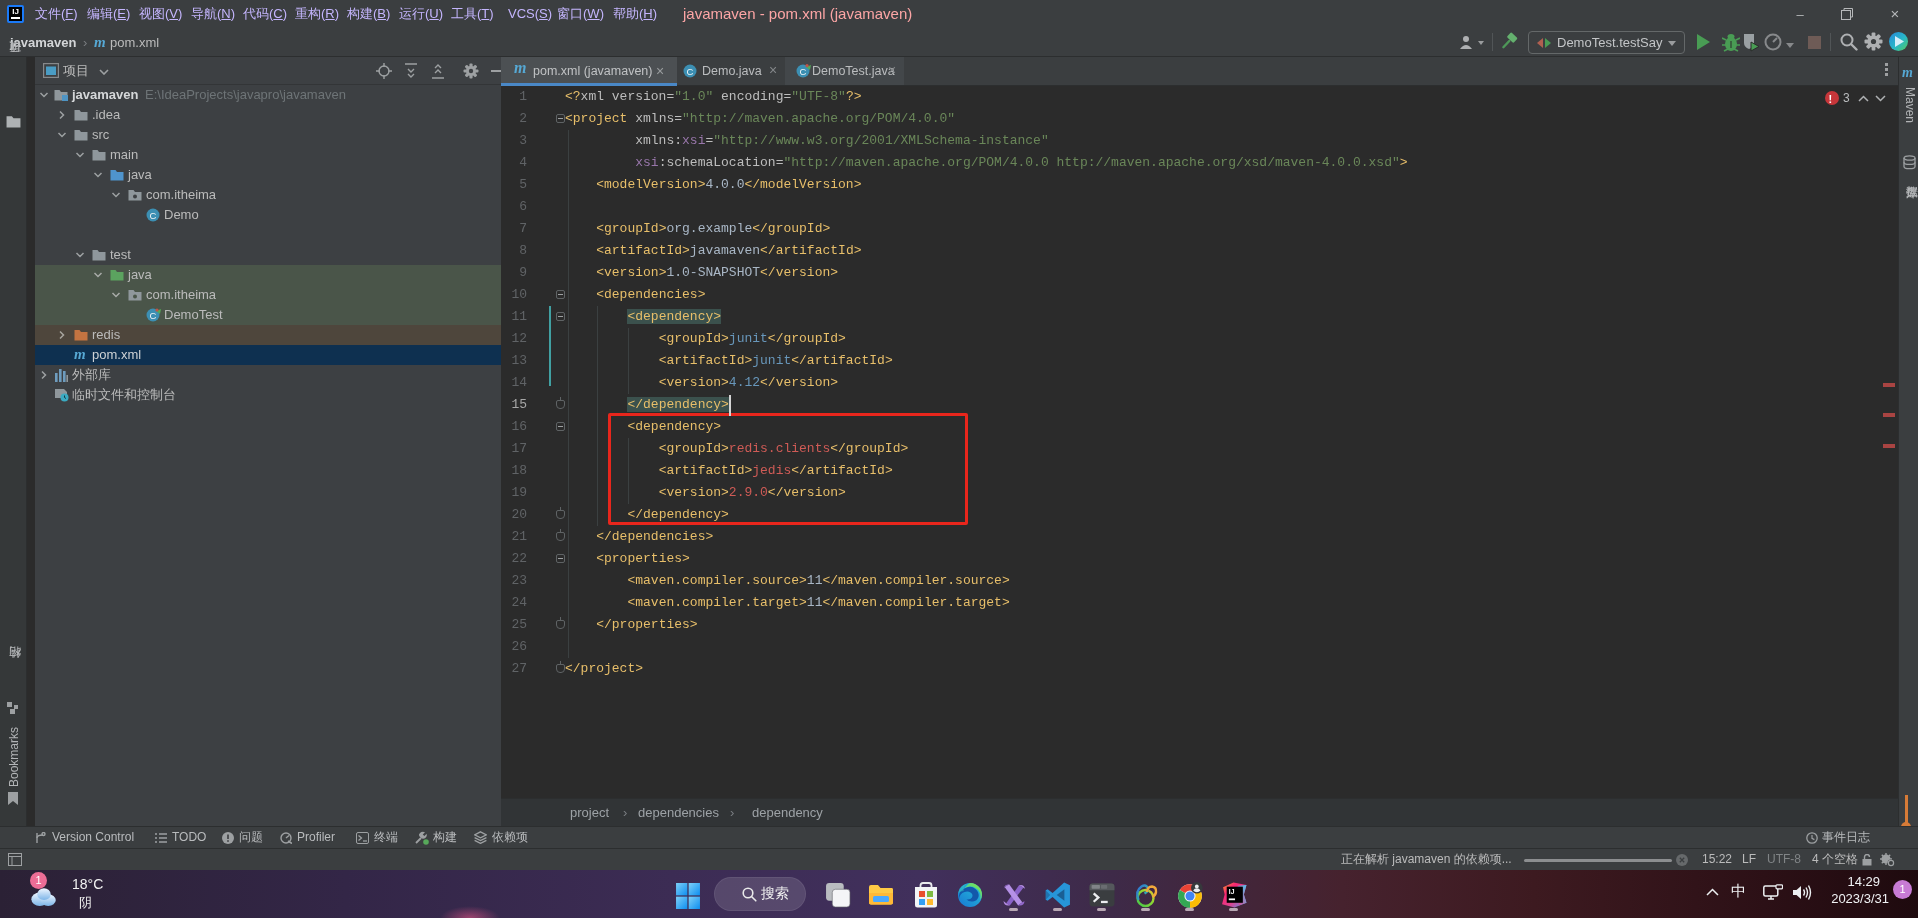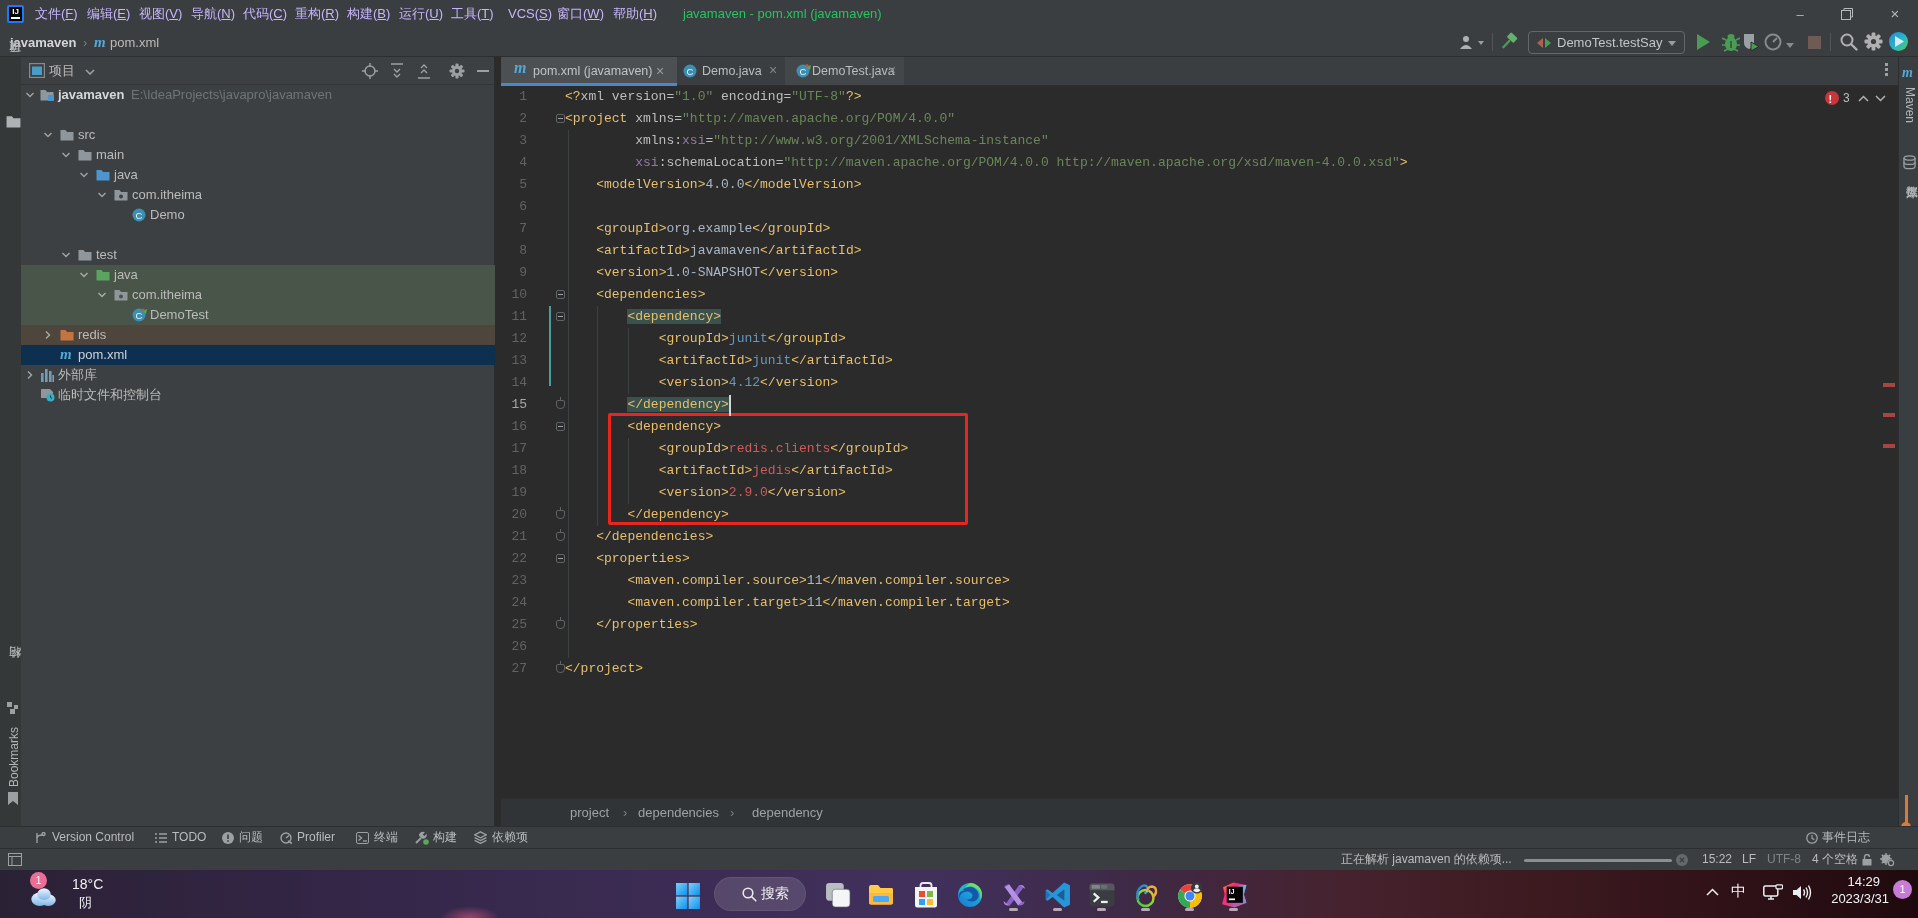--- a/index.html
+++ b/index.html
@@ -6,28 +6,28 @@
 html,body { width:1918px; height:918px; overflow:hidden; background:#2b2b2b;
   font-family:"Liberation Sans",sans-serif; -webkit-font-smoothing:antialiased; }
 .abs { position:absolute; }
 #app { position:relative; width:1918px; height:918px;padding-left:22px; }
 
 #titlebar { position:absolute; left:0; top:0; width:1918px; height:28px; background:#3b3e40; }
 #titlebar .menu { position:absolute; top:0; height:28px; line-height:28px; color:#c4b5fd; font-size:13px; }
 #titlebar .menu u { text-decoration:underline; }
 #ijlogo { position:absolute; left:7px; top:5px; width:17px; height:18px; background:#000; border:2px solid #1a7af8; border-radius:2px; color:#fff; font-size:8px; font-weight:bold; text-align:center; line-height:10px; }
 #ijlogo .ul { position:absolute; left:2px; right:2px; bottom:2px; height:2px; background:#fff; }
-#wtitle { position:absolute; left:683px; top:0; height:28px; line-height:28px; color:#22c55e; font-size:13px; }
+#wtitle { position:absolute; left:683px; top:0; height:28px; line-height:28px; color:#fca5a5; font-size:15px; }
 .winbtn { position:absolute; top:0; width:46px; height:28px; color:#b6b8ba; font-size:13px; text-align:center; line-height:28px; }
 
 #toolbar { position:absolute; left:0; top:28px; width:1918px; height:29px; background:#3b3e40; border-bottom:1px solid #2c2e2f; }
 #toolbar .bc { position:absolute; top:0; height:29px; line-height:29px; font-size:13px; color:#bbbbbb; }
 
 #leftstripe { position:absolute; left:0; top:57px; width:27px; height:769px; background:#353839; border-right:1px solid #2c2e2f; }
-#projpanel { position:absolute; left:21px; top:57px; width:474px; height:769px; background:#3d4043; border-right:1px solid #2a2c2d; }
+#projpanel { position:absolute; left:35px; top:57px; width:474px; height:769px; background:#3d4043; border-right:1px solid #2a2c2d; }
 #projhead { position:absolute; left:0; top:0; width:474px; height:28px; border-bottom:1px solid #333537; }
 #tree { position:absolute; left:0; top:28px; width:474px; height:741px; font-size:13px; color:#bbbbbb; }
 .trow { position:absolute; left:0; width:474px; height:20px; line-height:20px; white-space:nowrap; }
 .trow .chev { position:absolute; top:4px; width:12px; height:12px; }
 .trow .lbl { position:absolute; top:0; }
 #editor { position:absolute; left:501px; top:57px; width:1397px; height:769px; background:#2b2b2b; }
 #tabbar { position:absolute; left:0; top:0; width:1397px; height:29px; background:#3b3e40; border-bottom:1px solid #2c2e2f; }
 #rightstripe { position:absolute; left:1898px; top:57px; width:20px; height:769px; background:#3b3e40; border-left:1px solid #2c2e2f; }
 
 #code { position:absolute; left:64px; top:29px; width:1315px; height:712px;
@@ -193,20 +193,29 @@
       <div class="trow" style="top:0">
         <svg class="chev" style="left:3px" viewBox="0 0 12 12">
             <path d="M2.5 4 l3.5 3.5 l3.5 -3.5" stroke="#9da0a2" stroke-width="1.5" fill="none"></path>
           </svg>
         <svg class="abs" style="left:19px;top:4px" width="14" height="12" viewBox="0 0 14 12">
             <path d="M0.5 1 h5 l1.5 2 h6.5 v8.5 h-13 z" fill="#8f979c"></path>
             <rect x="8" y="6" width="6" height="6" fill="#4e94c4"></rect>
           </svg>
         <div class="lbl" style="left:37px;font-weight:bold;color:#d5d7d9">javamaven</div>
         <div class="lbl" style="left:110px;color:#6e7477">E:\IdeaProjects\javapro\javamaven</div>
+      </div>
+      <div class="trow" style="top:20px">
+        <svg class="chev" style="left:21px" viewBox="0 0 12 12">
+            <path d="M4 2.5 l3.5 3.5 l-3.5 3.5" stroke="#9da0a2" stroke-width="1.5" fill="none"></path>
+          </svg>
+        <svg class="abs" style="left:39px;top:4px" width="14" height="12" viewBox="0 0 14 12">
+            <path d="M0.5 1 h5 l1.5 2 h6.5 v8.5 h-13 z" fill="#8f979c"></path>
+          </svg>
+        <div class="lbl" style="left:57px">.idea</div>
       </div>
       <div class="trow" style="top:40px">
         <svg class="chev" style="left:21px" viewBox="0 0 12 12">
             <path d="M2.5 4 l3.5 3.5 l3.5 -3.5" stroke="#9da0a2" stroke-width="1.5" fill="none"></path>
           </svg>
         <svg class="abs" style="left:39px;top:4px" width="14" height="12" viewBox="0 0 14 12">
             <path d="M0.5 1 h5 l1.5 2 h6.5 v8.5 h-13 z" fill="#8f979c"></path>
           </svg>
         <div class="lbl" style="left:57px">src</div>
       </div>

